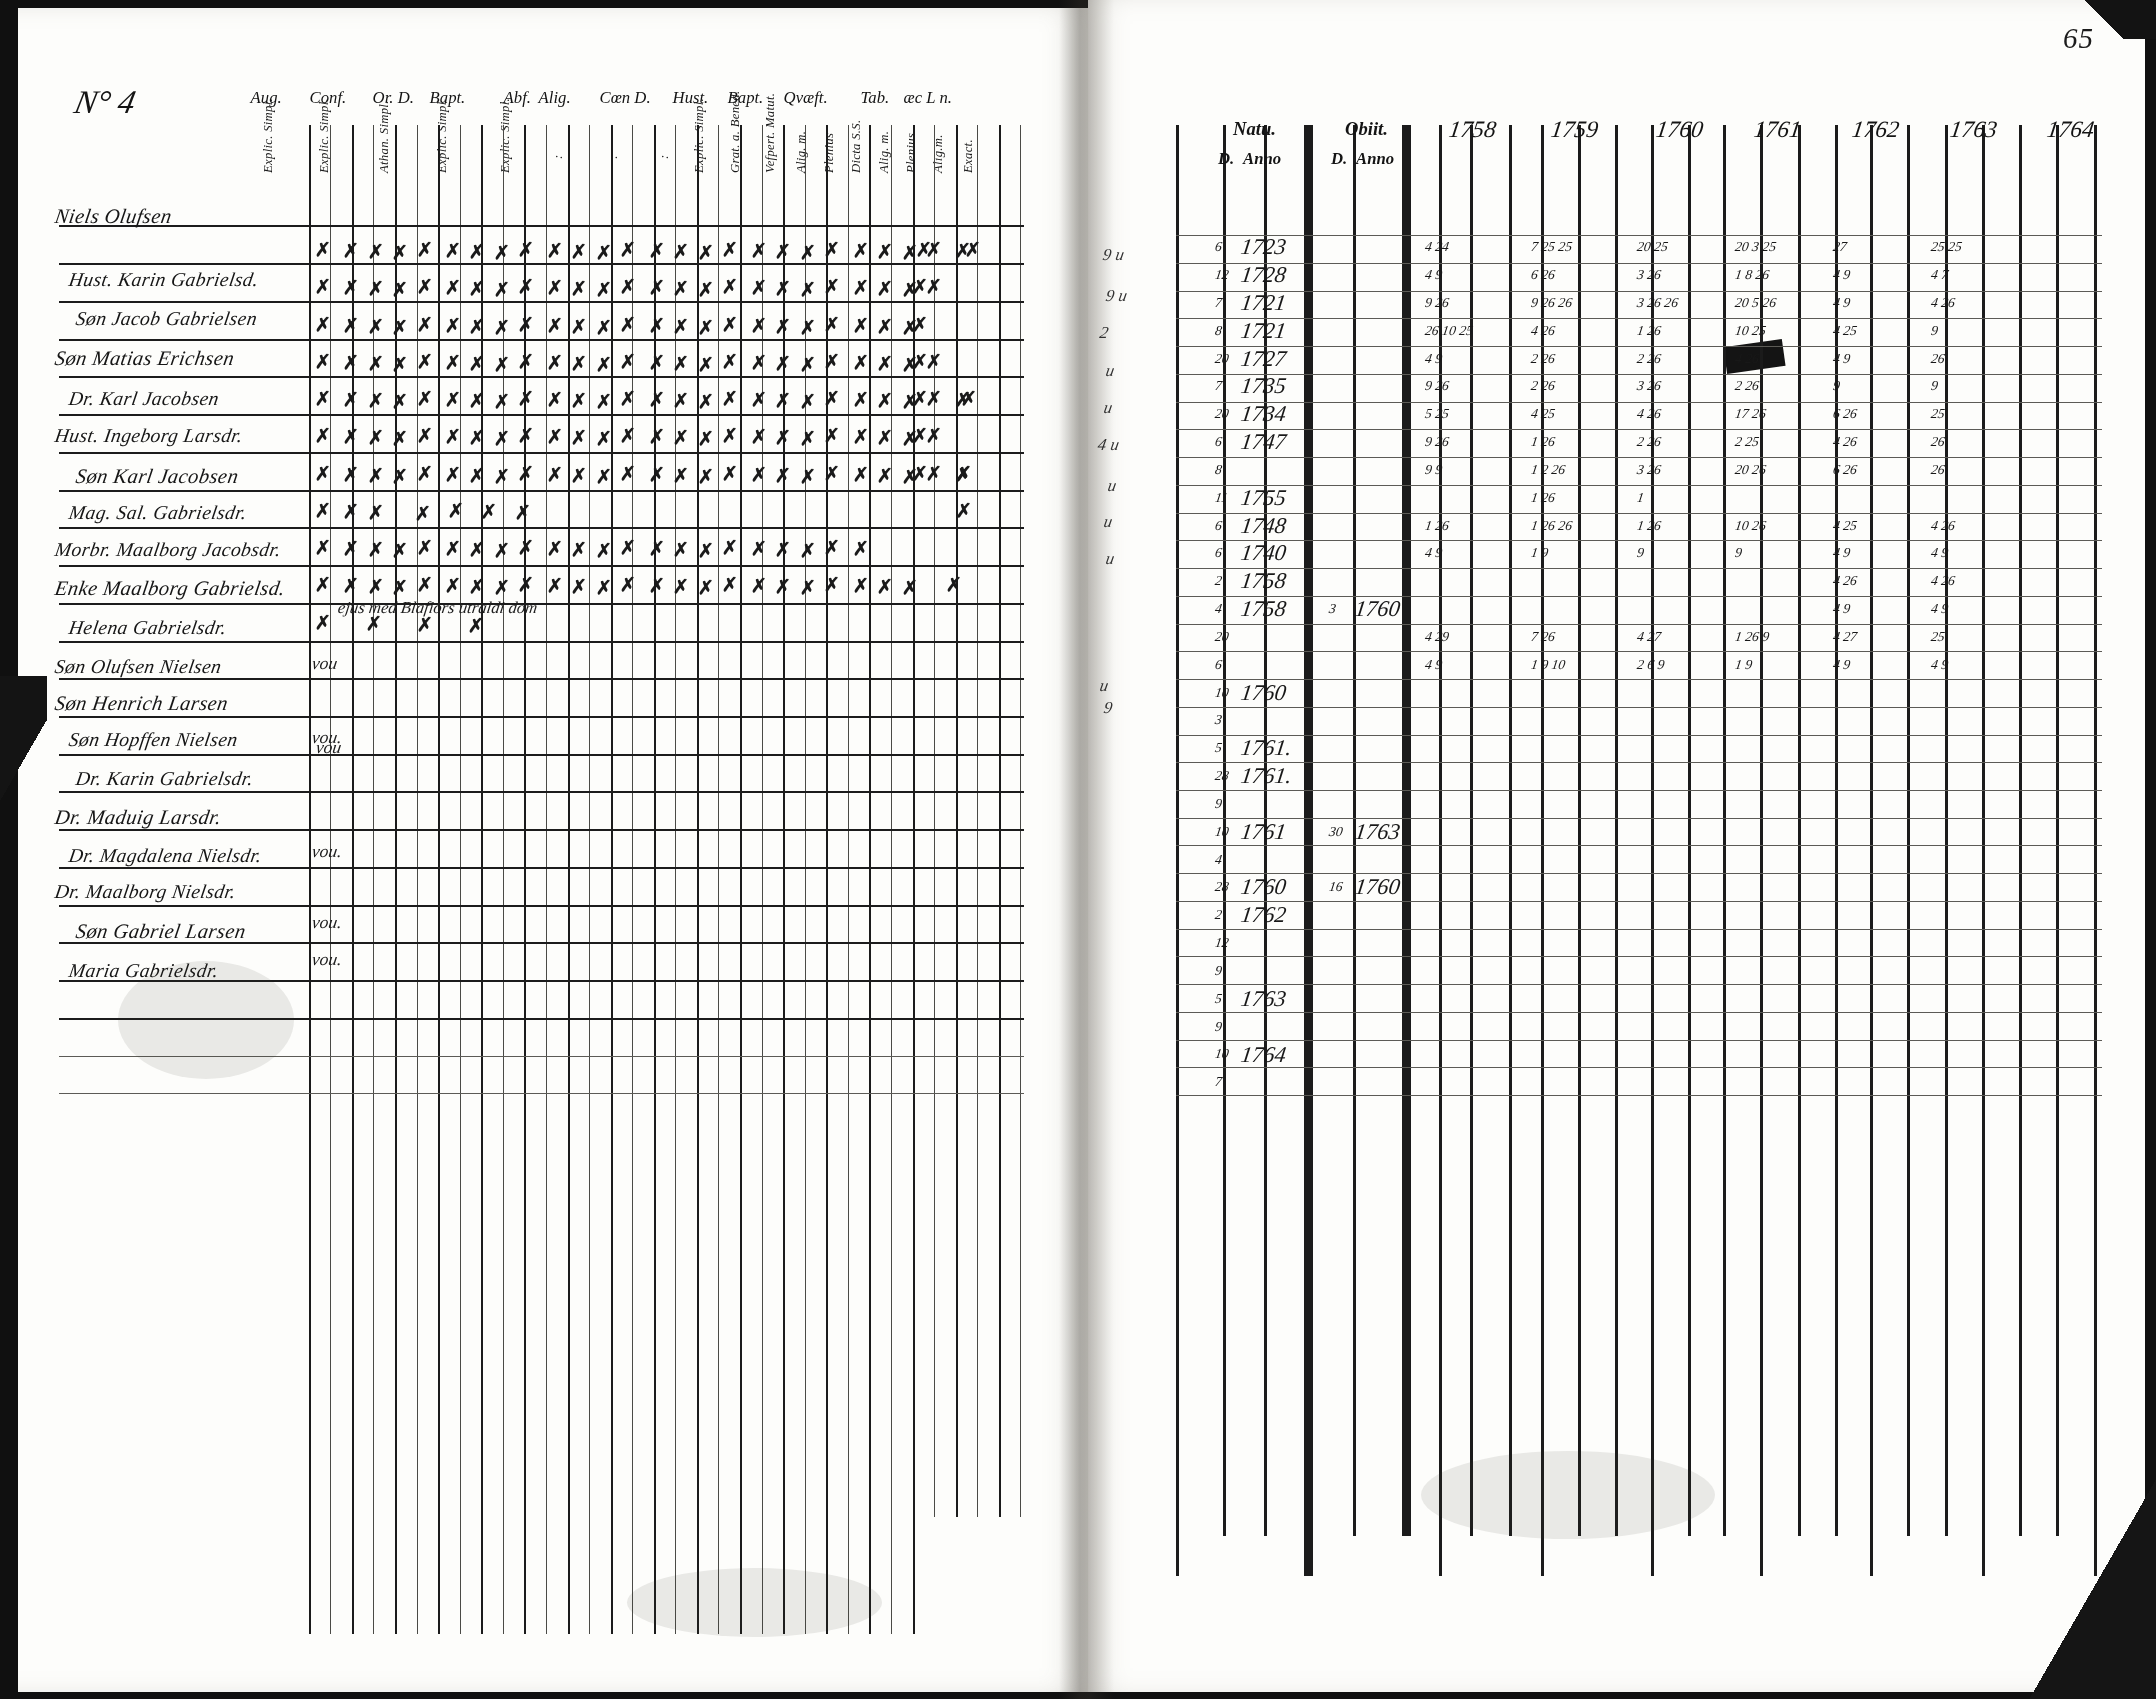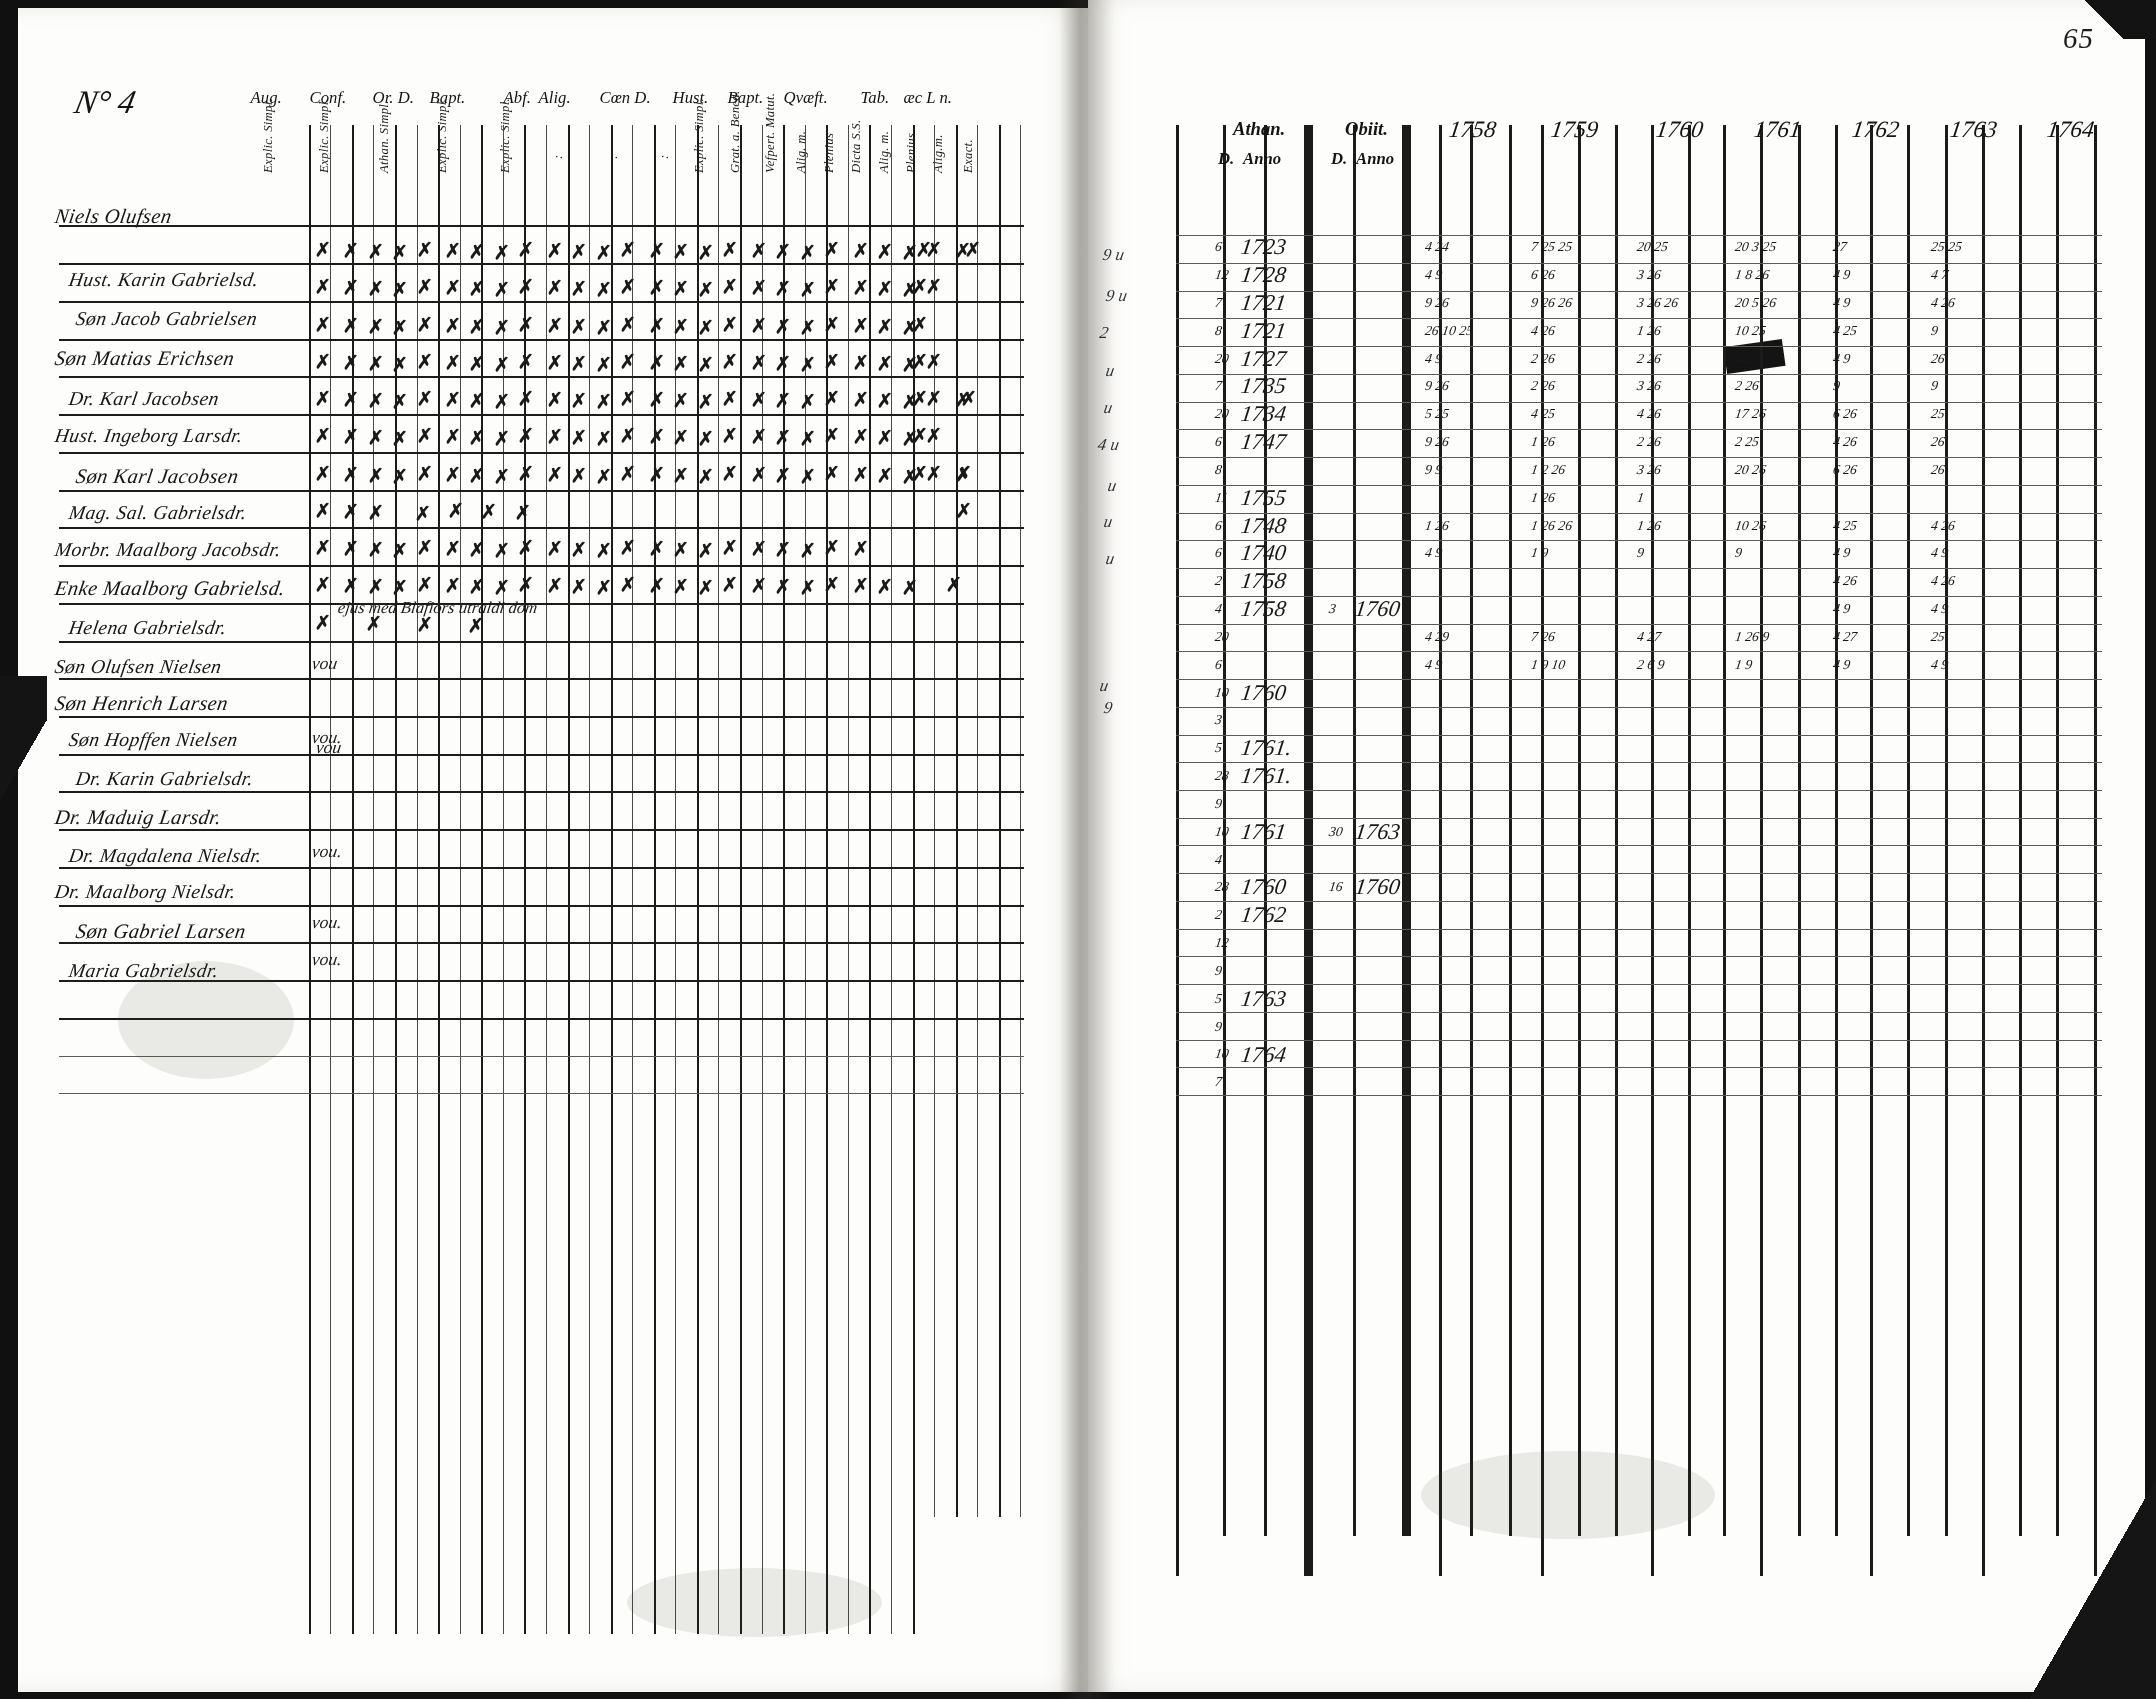--- a/index.html
+++ b/index.html
@@ -588,21 +588,21 @@
       <div class="hline light" style="left:1176px;top:845px;width:926px;"></div>
       <div class="hline light" style="left:1176px;top:873px;width:926px;"></div>
       <div class="hline light" style="left:1176px;top:901px;width:926px;"></div>
       <div class="hline light" style="left:1176px;top:929px;width:926px;"></div>
       <div class="hline light" style="left:1176px;top:956px;width:926px;"></div>
       <div class="hline light" style="left:1176px;top:984px;width:926px;"></div>
       <div class="hline light" style="left:1176px;top:1012px;width:926px;"></div>
       <div class="hline light" style="left:1176px;top:1040px;width:926px;"></div>
       <div class="hline light" style="left:1176px;top:1067px;width:926px;"></div>
       <div class="hline light" style="left:1176px;top:1095px;width:926px;"></div>
-      <div class="rhdr" style="left:1233px;top:118px;">Athan.</div>
+      <div class="rhdr" style="left:1233px;top:118px;">Natu.</div>
       <div class="rhdr" style="left:1345px;top:118px;">Obiit.</div>
       <div class="rhdr" style="left:1218px;top:149px;font-size:16.7px;">D.</div>
       <div class="rhdr" style="left:1243px;top:149px;font-size:16.7px;">Anno</div>
       <div class="rhdr" style="left:1331px;top:149px;font-size:16.7px;">D.</div>
       <div class="rhdr" style="left:1356px;top:149px;font-size:16.7px;">Anno</div>
       <div class="rhdr year" style="left:1449px;top:116px;">1758</div>
       <div class="rhdr year" style="left:1551px;top:116px;">1759</div>
       <div class="rhdr year" style="left:1656px;top:116px;">1760</div>
       <div class="rhdr year" style="left:1754px;top:116px;">1761</div>
       <div class="rhdr year" style="left:1852px;top:116px;">1762</div>

